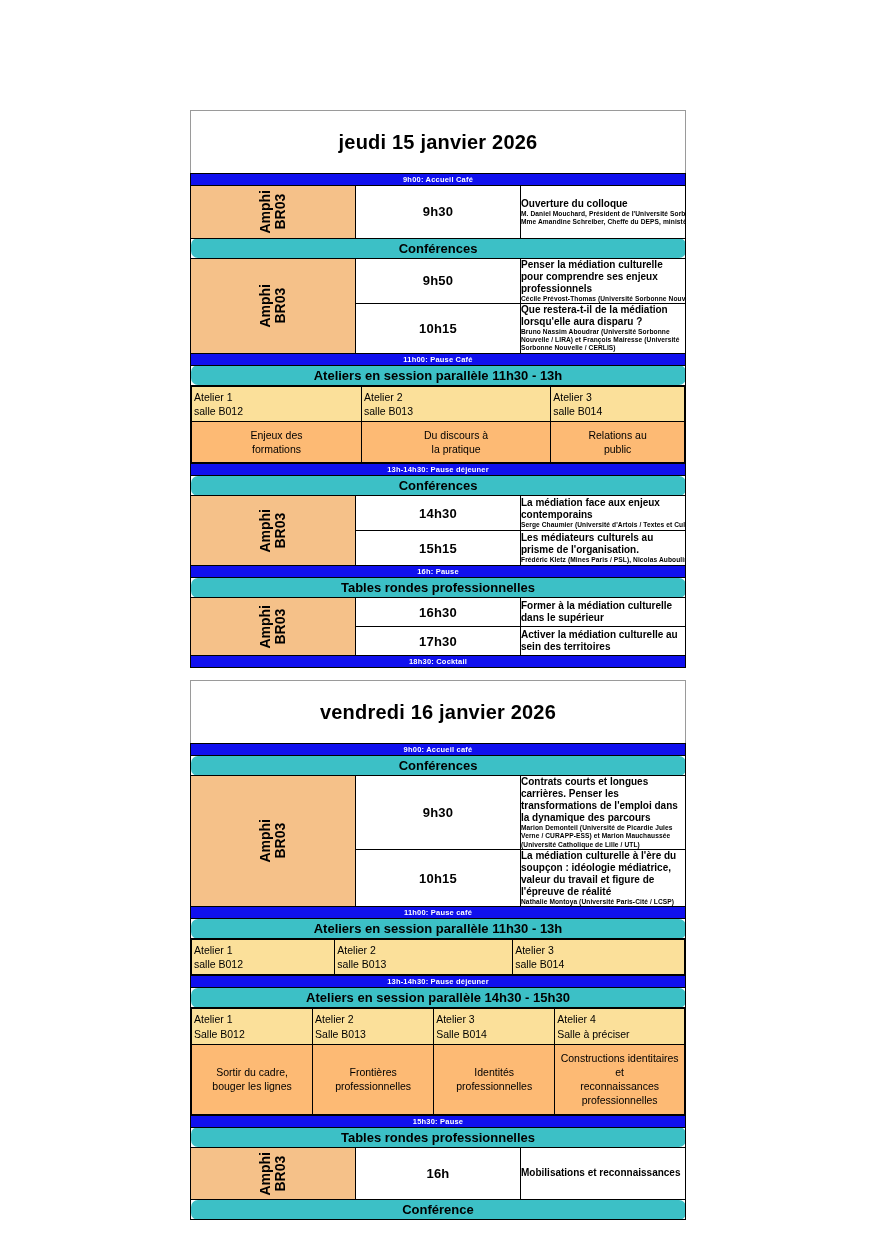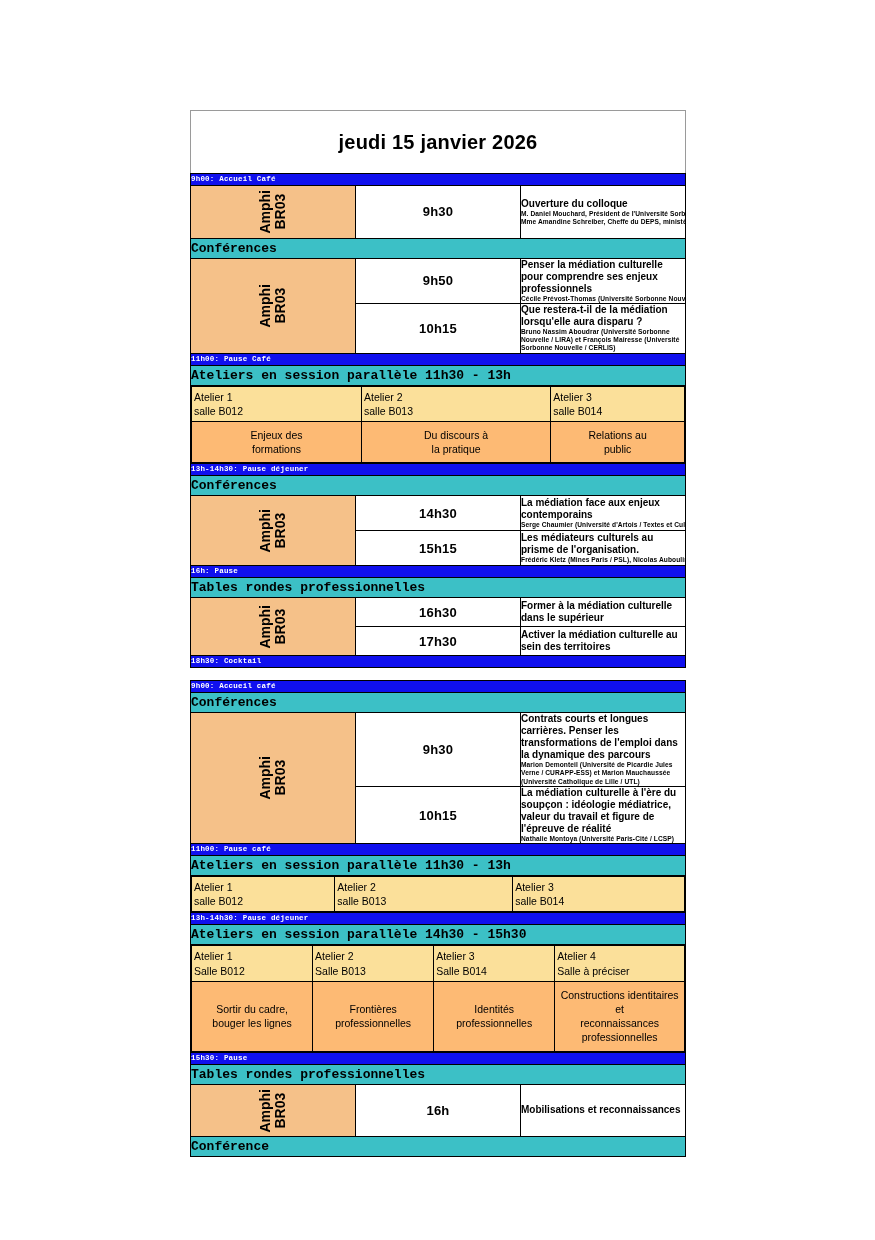--- a/index.html
+++ b/index.html
@@ -44,40 +44,40 @@
     justify-content: center;
   }
   .day-title {
     font-size: 20px;
     font-weight: bold;
     letter-spacing: .2px;
   }
 
   
   .band {
-    text-align: left;
+    text-align: center;
     font-weight: bold;
     border-left: 2px solid #000;
     border-right: 2px solid #000;
-    font-family: Liberation Mono, monospace;
   }
   .band-blue {
     background: #1010ee;
     color: #ffffff;
     font-size: 7.5px;
     height: 11px;
     line-height: 11px;
     letter-spacing: .2px;
   }
   .band-teal {
     background: #3cc0c6;
     color: #000000;
     font-size: 13px;
     height: 19px;
     line-height: 19px;
+    border-radius: 7px;
   }
 
   
   .amphi {
     background: #f5c189;
     width: 52px;
     text-align: center;
     border-left: 2px solid #000;
   }
   .amphi-inner {
@@ -274,20 +274,23 @@
       </td>
     </tr>
     <tr>
       <td class="band band-blue" colspan="3">18h30: Cocktail</td>
     </tr>
   </tbody>
     </table>
 
   <div class="spacer"></div>
 
+  <div class="day-title-wrap">
+    <div class="day-title">vendredi 16 janvier 2026</div>
+  </div>
 
   <table class="sched">
     <tbody>
         <tr>
       <td class="band band-blue" colspan="3">9h00: Accueil café</td>
     </tr>
     <tr>
       <td class="band band-teal" colspan="3">Conférences</td>
     </tr>
     <tr>

